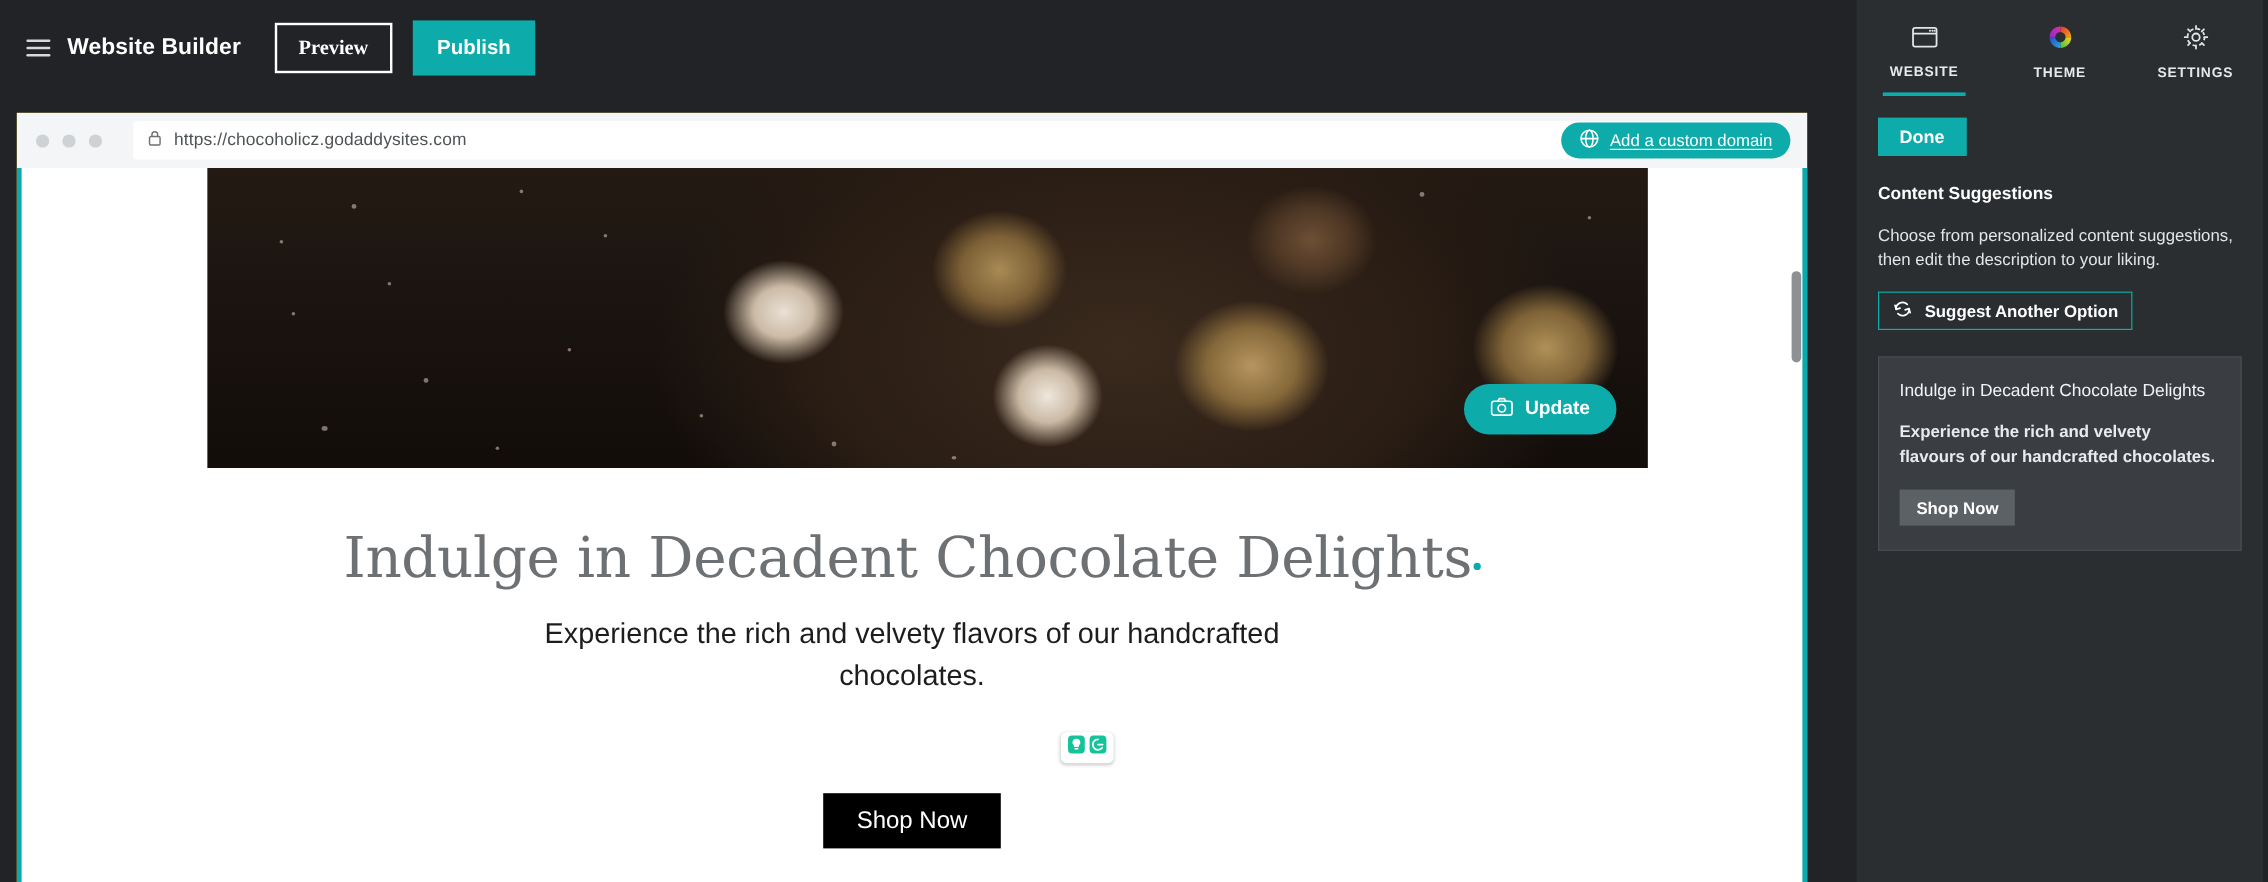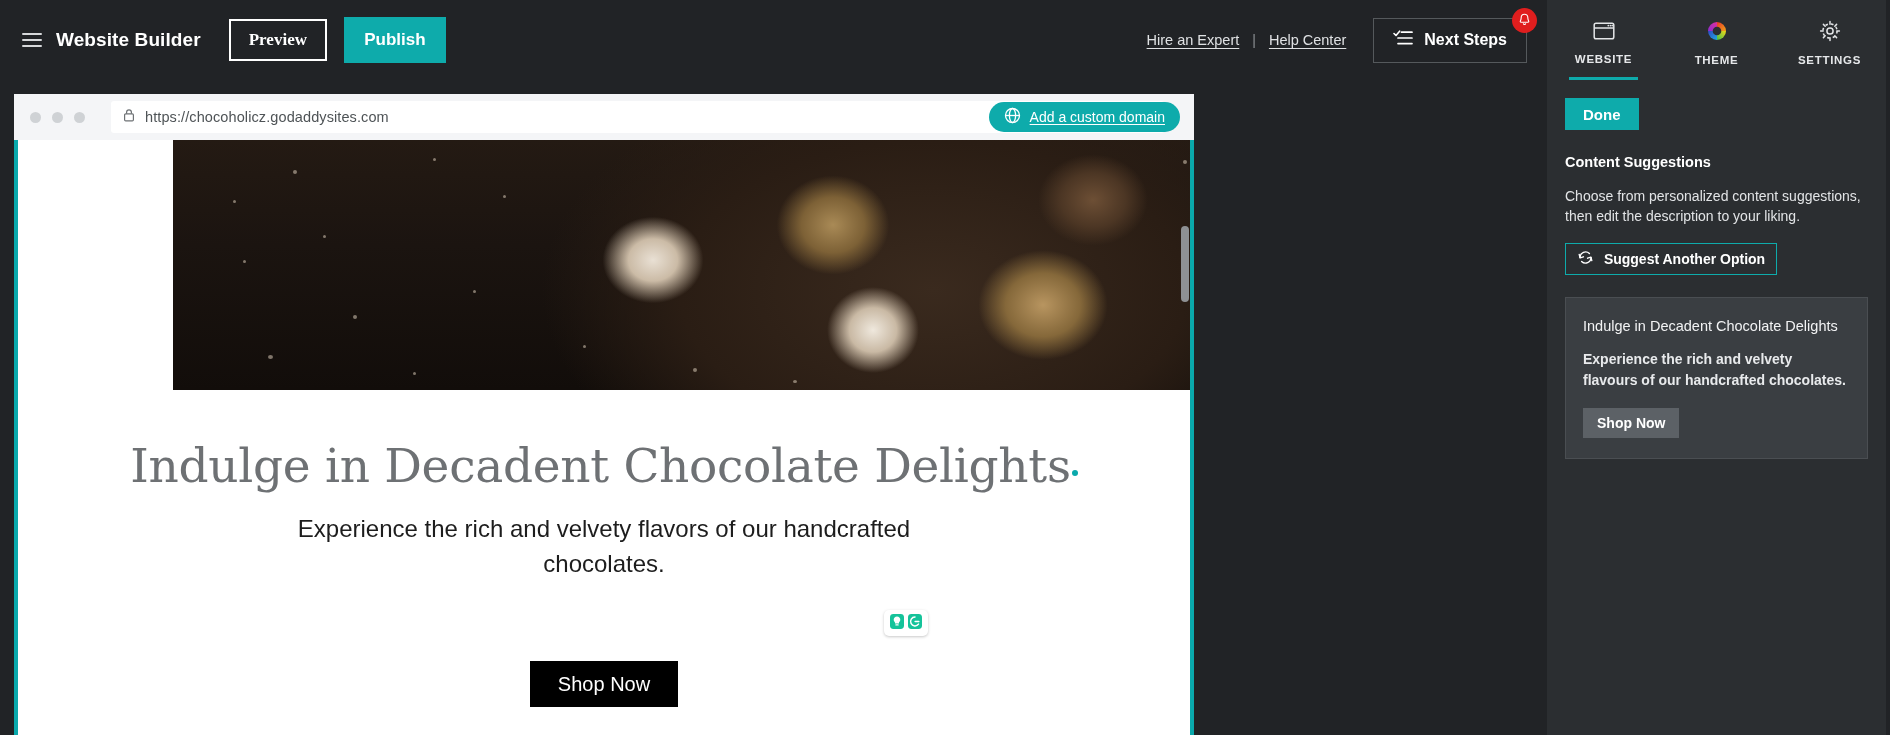--- a/index.html
+++ b/index.html
@@ -56,21 +56,21 @@
   }
   .badge-bell {
     position: absolute; right: -11px; top: -11px;
     width: 25px; height: 25px; border-radius: 50%;
     background: #e01e1e; display: flex; align-items: center; justify-content: center;
   }
 
   
   .canvas-wrap {
     position: absolute; left: 14px; top: 94px;
-    width: 1180px; height: 641px;
+    width: 1492px; height: 641px;
     background: #fde047;
     overflow: hidden;
   }
   .chrome-bar {
     height: 46px; background: #f4f5f7;
     display: flex; align-items: center; padding: 0 16px;
     position: relative;
   }
   .dots { display: flex; gap: 11px; margin-right: 26px; }
   .dots i { width: 11px; height: 11px; border-radius: 50%; background: #cfd2d5; display:block; }
@@ -215,43 +215,20 @@
     <div class="hamburger">
       <i></i>
         <i></i>
         <i></i>
     </div>
     <div class="brand">Website Builder</div>
 
     <button class="btn-preview">Preview</button>
     <button class="btn-publish">Publish</button>
 
-    <div class="topbar-right">
-      <a class="toplink">Hire an Expert</a>
-      <span class="toplink-sep">|</span>
-      <a class="toplink">Help Center</a>
-
-      <button class="btn-nextsteps">
-        <span class="ic">
-          <svg width="20" height="18" viewBox="0 0 20 18" fill="none">
-            <path d="M1 4.5 L3 6.5 L6.6 2.2" stroke="#ffffff" stroke-width="1.6" stroke-linecap="round" stroke-linejoin="round"></path>
-            <line x1="8.5" y1="3.2" x2="19" y2="3.2" stroke="#ffffff" stroke-width="1.7" stroke-linecap="round"></line>
-            <line x1="5" y1="9" x2="19" y2="9" stroke="#ffffff" stroke-width="1.7" stroke-linecap="round"></line>
-            <line x1="5" y1="14.6" x2="19" y2="14.6" stroke="#ffffff" stroke-width="1.7" stroke-linecap="round"></line>
-          </svg>
-        </span>
-        <span>Next Steps</span>
-        <span class="badge-bell">
-          <svg width="13" height="14" viewBox="0 0 13 14" fill="none">
-            <path d="M6.5 1.2c-2 0-3.3 1.5-3.3 3.4 0 2.5-1 3.2-1 4 0 .4.3.6.7.6h7.2c.4 0 .7-.2.7-.6 0-.8-1-1.5-1-4 0-1.9-1.3-3.4-3.3-3.4z" stroke="#ffffff" stroke-width="1.1" fill="none"></path>
-            <path d="M5.3 10.3c.1.7.6 1.2 1.2 1.2s1.1-.5 1.2-1.2" stroke="#ffffff" stroke-width="1.1" fill="none"></path>
-          </svg>
-        </span>
-      </button>
-    </div>
   </div>
 
   <div class="canvas-wrap">
 
     <div class="chrome-bar">
       <div class="dots">
           <i></i>
           <i></i>
           <i></i>
         </div>

